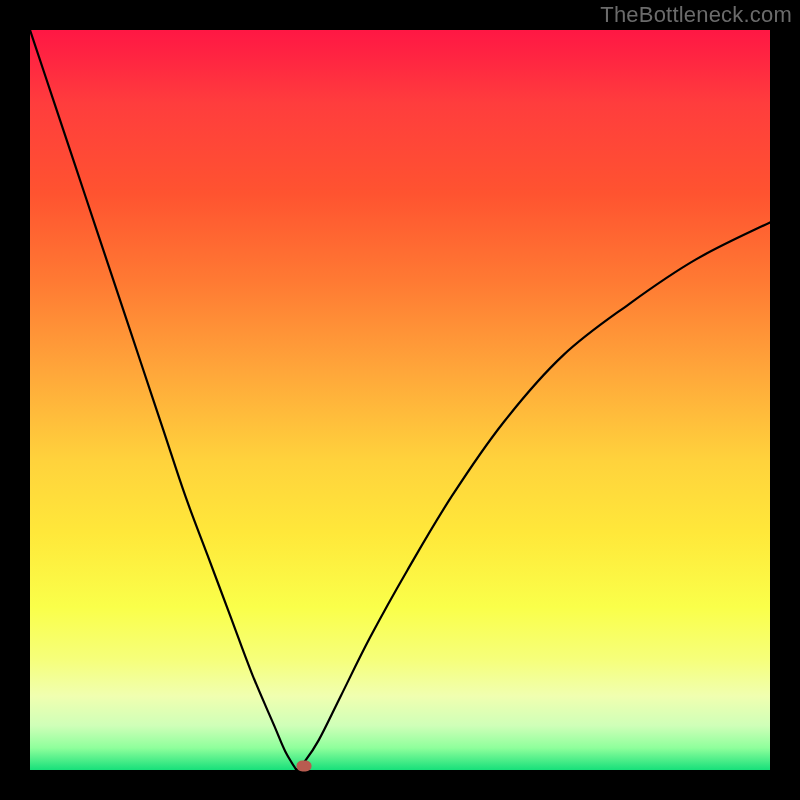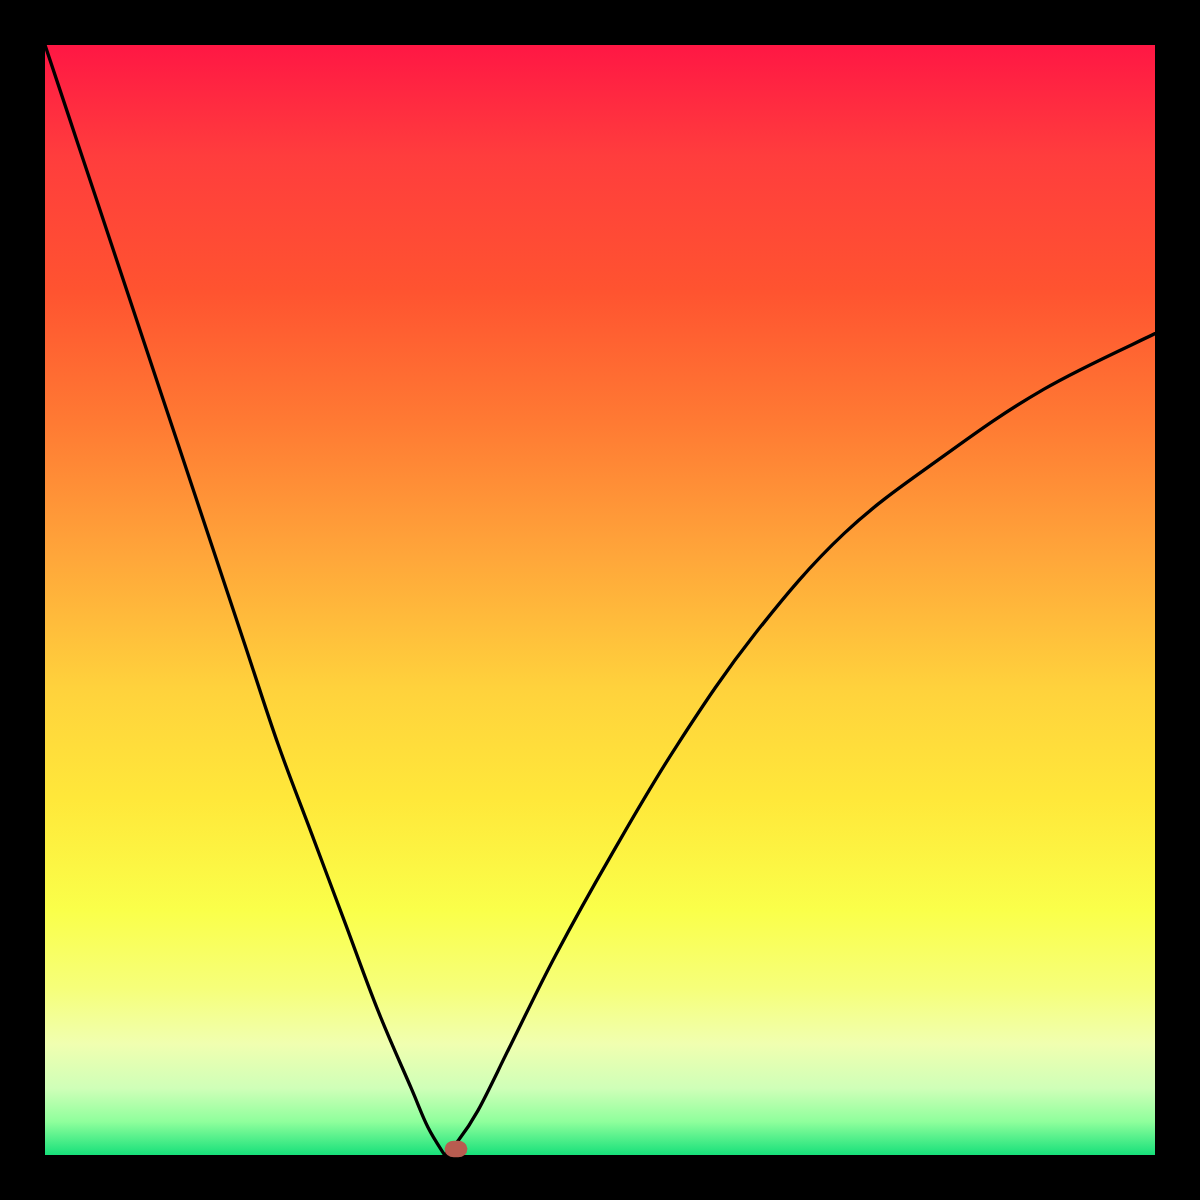--- a/index.html
+++ b/index.html
@@ -69,20 +69,21 @@
     height: 11px;
     background: #b85c50;
     border-radius: 6px / 5px;
     transform: translate(-50%, -50%);
   }
 </style>
 </head>
 <body>
 
 <div class="frame">
+  <div class="watermark">TheBottleneck.com</div>
 
   <div class="plot-area">
     <svg class="plot-svg" viewBox="0 0 740 740" preserveAspectRatio="none">
       <path id="curve-path" class="curve" d="M 0 0 C 4.00 11.99,14.21 42.62,22.20 66.60 C 30.19 90.58,36.41 109.22,44.40 133.20 C 52.39 157.18,58.61 175.82,66.60 199.80 C 74.59 223.78,80.81 242.42,88.80 266.40 C 96.79 290.38,103.01 309.02,111.00 333.00 C 118.99 356.98,125.21 375.62,133.20 399.60 C 141.19 423.58,147.41 443.56,155.40 466.20 C 163.39 488.84,169.61 504.09,177.60 525.40 C 185.59 546.71,191.81 563.29,199.80 584.60 C 207.79 605.91,214.01 623.82,222.00 643.80 C 229.99 663.78,238.21 681.61,244.20 695.60 C 250.19 709.59,251.30 713.51,255.30 721.50 C 259.30 729.49,264.40 736.67,266.40 740.00 L 266.40 740.00 C 267.73 738.67,269.80 737.93,273.80 732.60 C 277.80 727.27,281.94 722.39,288.60 710.40 C 295.26 698.41,301.48 684.65,310.80 666.00 C 320.12 647.35,328.41 629.44,340.40 606.80 C 352.39 584.16,362.75 565.51,377.40 540.20 C 392.05 514.89,404.48 492.84,421.80 466.20 C 439.12 439.56,453.62 417.51,473.60 392.20 C 493.58 366.89,510.16 346.91,532.80 325.60 C 555.44 304.29,575.42 291.12,599.40 273.80 C 623.38 256.48,640.69 244.05,666.00 229.40 C 691.31 214.75,726.68 199.06,740.00 192.40"></path>
     </svg>
     <div id="cusp-marker" class="marker" style="left: 273.8px; top: 736.3px;"></div>
   </div>
 </div>
 
 </body></html>

